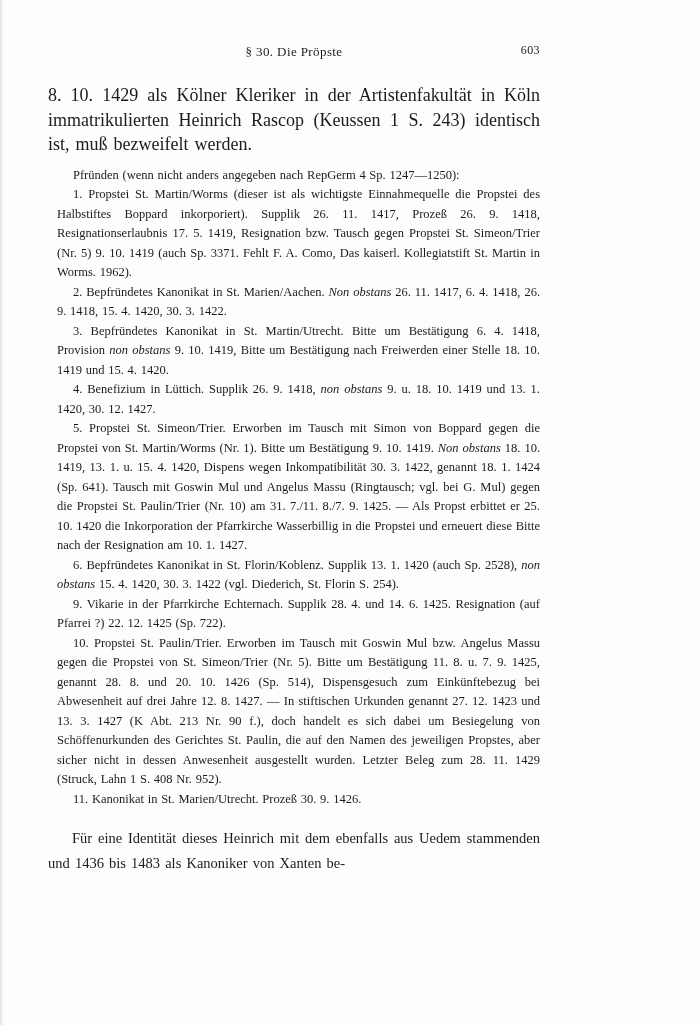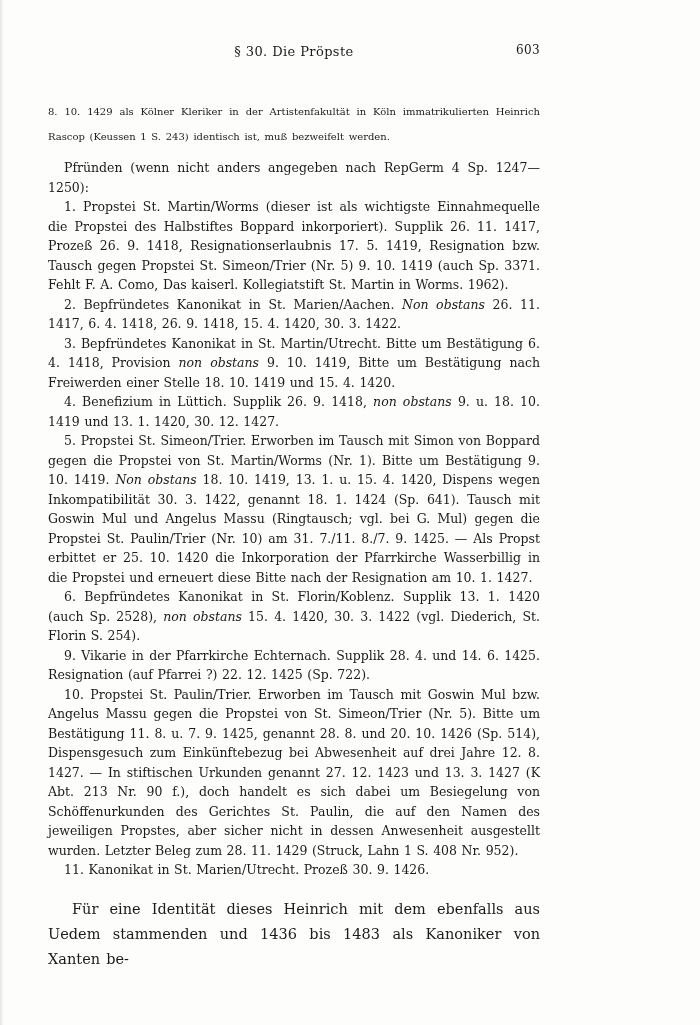--- a/index.html
+++ b/index.html
@@ -20,20 +20,21 @@
     left: 0; top: 0; bottom: 0;
     width: 3px;
     background: linear-gradient(to right, #d9d9d6, #f4f4f2);
     opacity: .7;
   }
   .page {
     box-sizing: border-box;
     width: 556px;
     height: 1025px;
     padding: 44px 110px 12px 48px;
+    font-family: Liberation Serif, serif;
   }
   .content {
     width: 492px;
   }
   .running-head {
     position: relative;
     height: 18px;
     font-size: 13px;
     letter-spacing: .4px;
   }
@@ -43,35 +44,36 @@
     text-align: center;
   }
   .running-head .folio {
     position: absolute;
     right: 0;
     top: -1px;
     font-size: 12px;
   }
   p { margin: 0; }
   .body-para {
-    margin-top: 38px;
-    font-size: 10px;
+    margin-top: 21px;
+    font-size: 18px;
     line-height: 24.5px;
     text-align: justify;
     word-spacing: 1.5px;
   }
   .small-print {
     margin-top: 9px;
     font-size: 12.5px;
     line-height: 19.5px;
     text-align: justify;
   }
   .small-print p {
     text-indent: 16px;
     word-spacing: .6px;
+    margin-left: 9px;
   }
   .closing-para {
     margin-top: 17px;
     font-size: 14.5px;
     line-height: 25px;
     text-align: justify;
     text-indent: 24px;
     word-spacing: 1.5px;
   }
   i { font-style: italic; }

